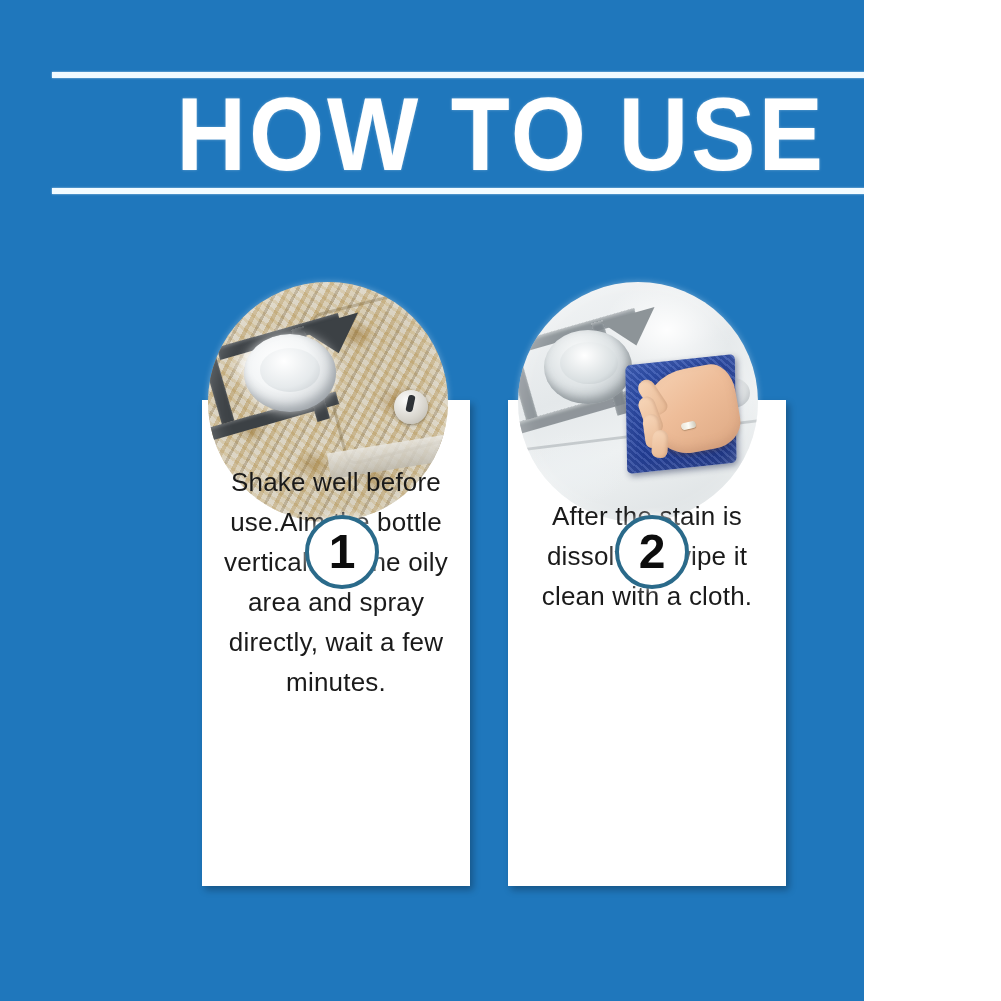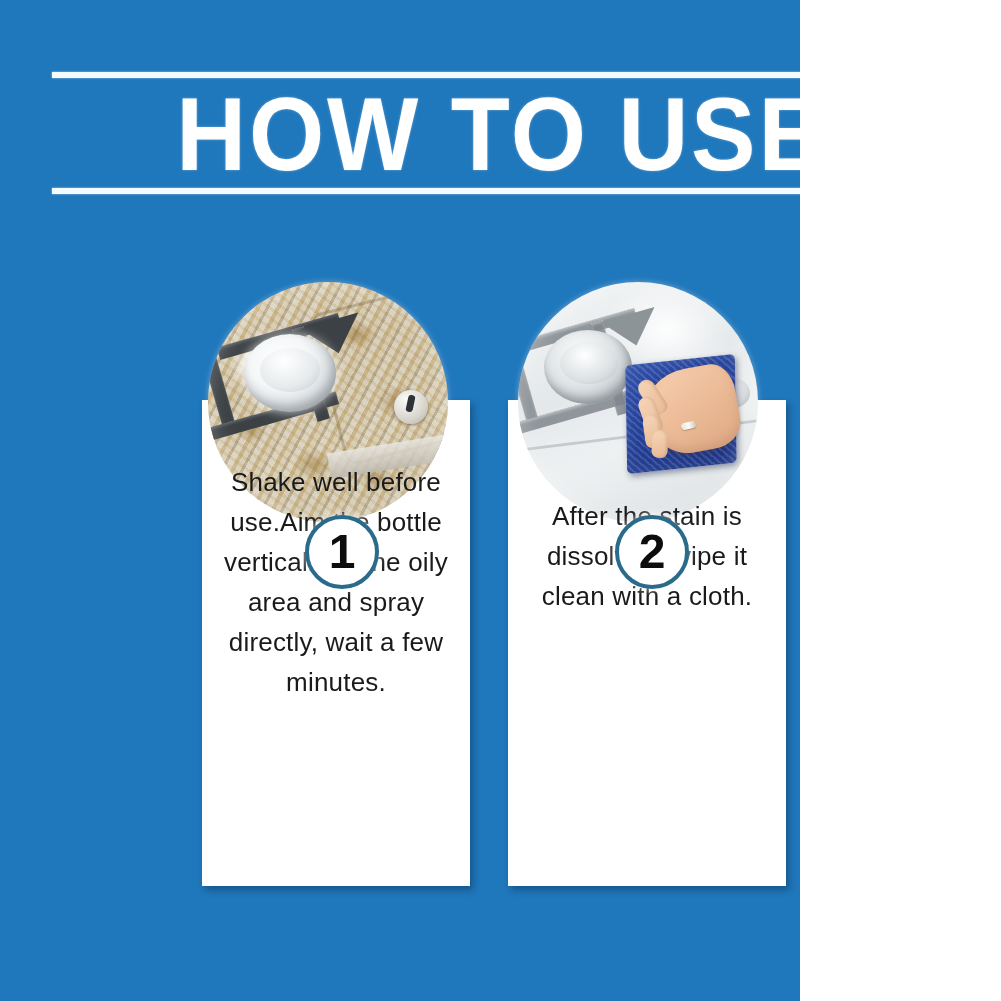--- a/index.html
+++ b/index.html
@@ -9,21 +9,21 @@
   }
   body {
     width: 1001px;
     height: 1001px;
     overflow: hidden;
     font-family: "Liberation Sans", sans-serif;
   }
 
   #poster {
     position: relative;
-    width: 800px;
+    width: 864px;
     height: 1001px;
     background: #1f77bc;
     overflow: hidden;
   }
 
   
   .header {
     position: absolute;
     left: 52px;
     top: 72px;

